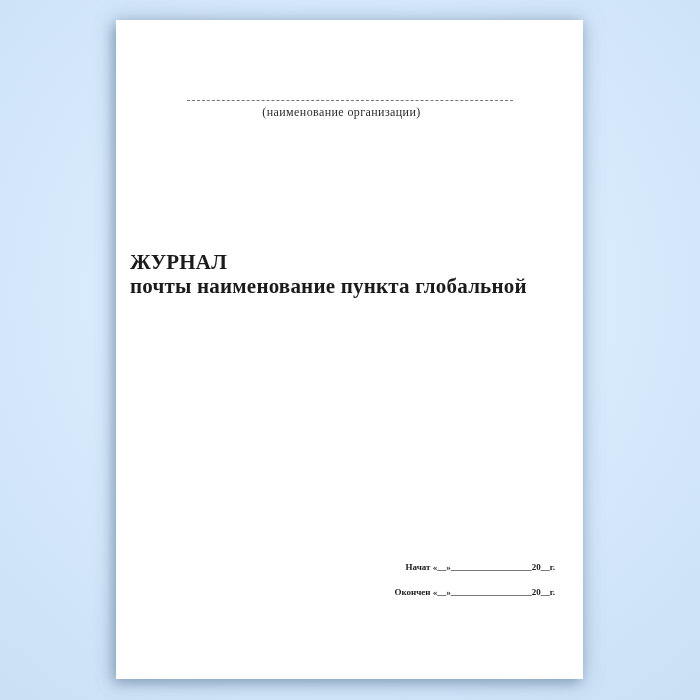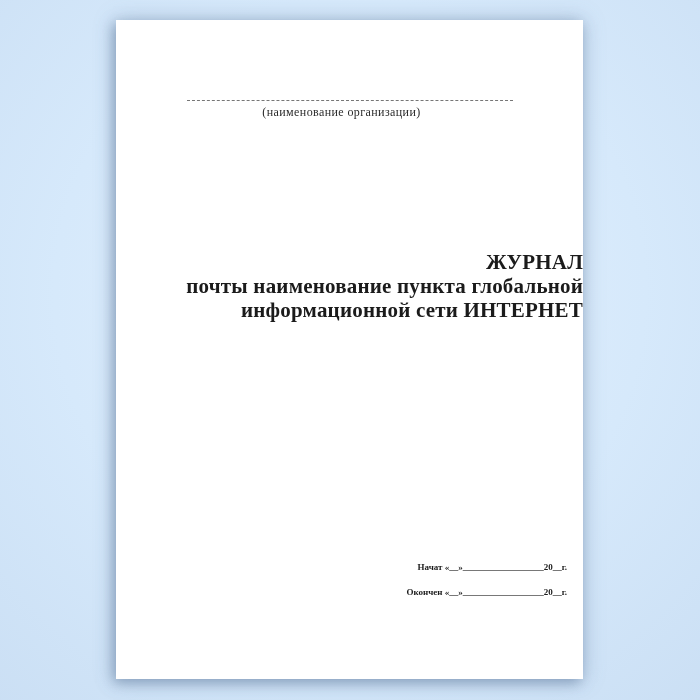--- a/index.html
+++ b/index.html
@@ -41,30 +41,30 @@
     text-align: center;
     font-size: 12px;
     letter-spacing: 0.4px;
     color: #2b2b2b;
   }
   .title {
     position: absolute;
     left: 14px;
     right: 0;
     top: 230px;
-    text-align: right;
+    text-align: left;
     font-weight: bold;
     font-size: 21px;
     line-height: 24px;
     color: var(--ink);
     letter-spacing: 0.2px;
   }
   .dates {
     position: absolute;
-    right: 16px;
+    right: 28px;
     top: 542px;
     text-align: right;
     font-weight: bold;
     font-size: 9px;
     line-height: 10px;
     color: var(--ink);
   }
   .dates .date-row { margin-bottom: 15px; white-space: nowrap; }
 </style>
 </head>
@@ -72,21 +72,20 @@
 
 <div class="page">
 
   <div class="org-line"></div>
 
   <div class="org-caption">(наименование организации)</div>
 
   <div class="title">
     <div>ЖУРНАЛ</div>
     <div>почты наименование пункта глобальной</div>
-    <div>информационной сети ИНТЕРНЕТ</div>
   </div>
 
   <div class="dates">
     <div class="date-row">Начат «__»__________________20__г.</div>
     <div class="date-row">Окончен «__»__________________20__г.</div>
   </div>
 
 </div>
 
 </body></html>

